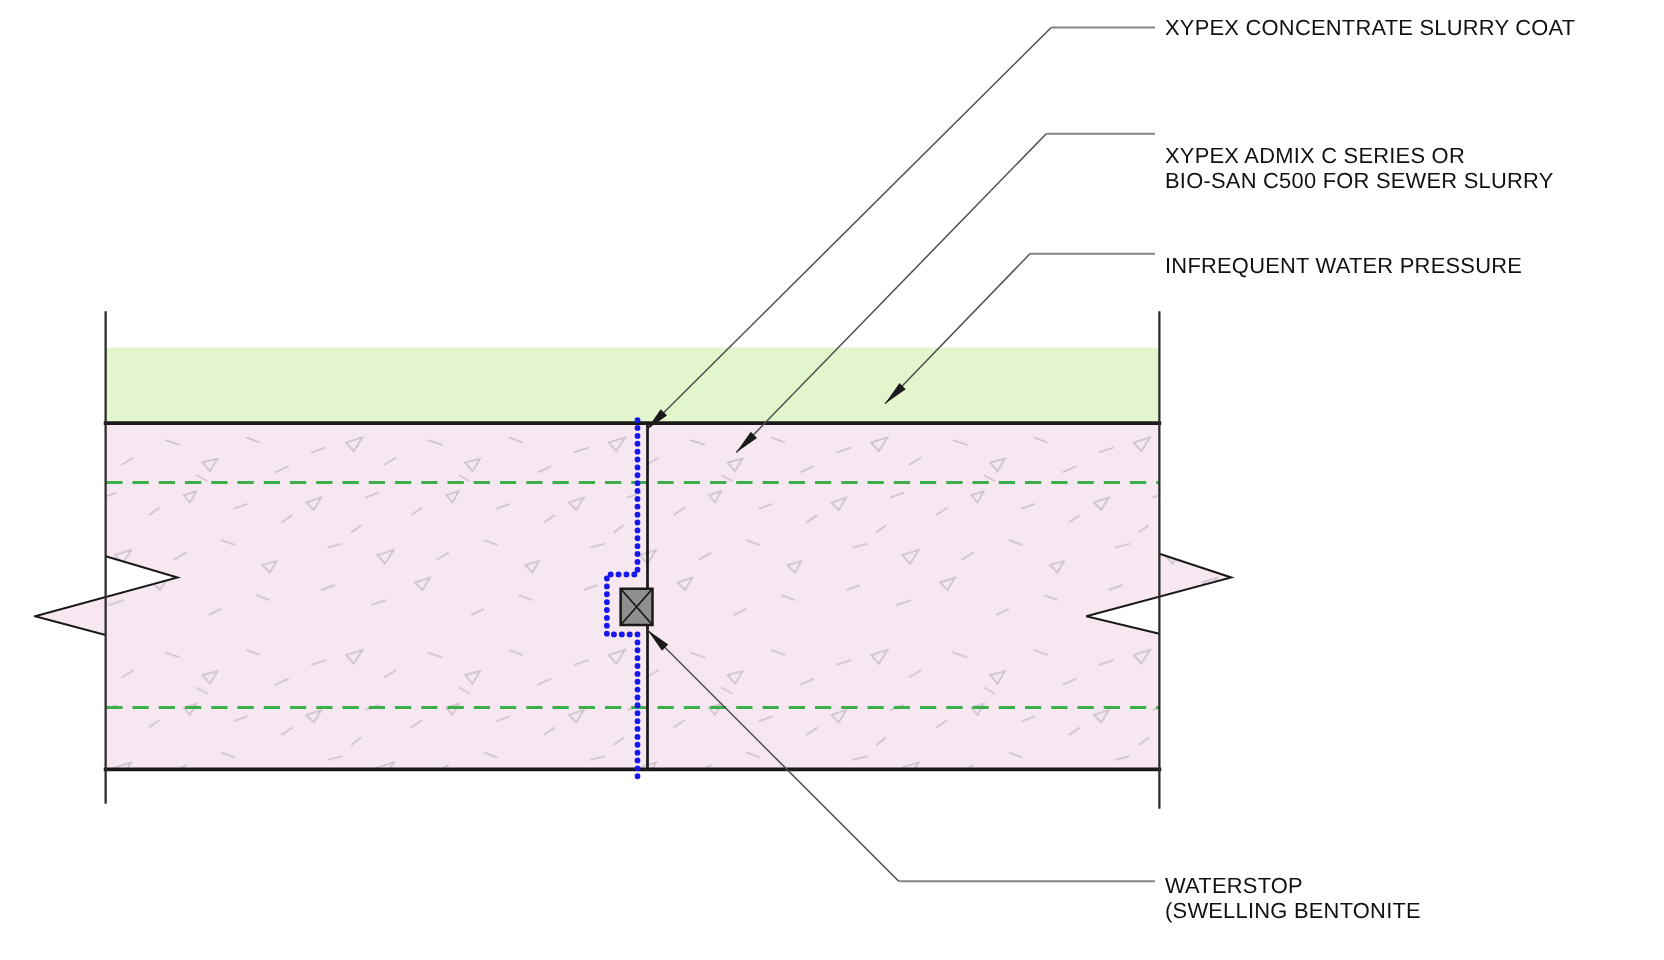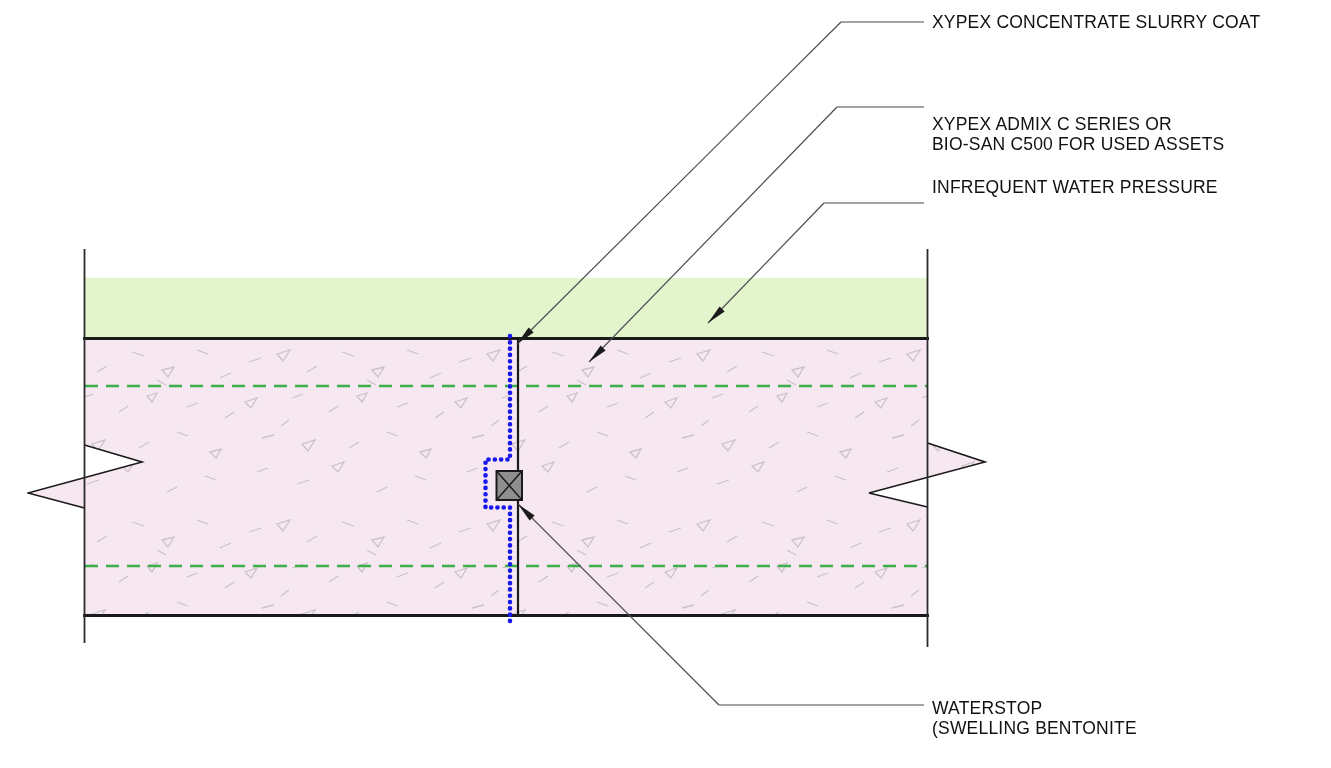--- a/index.html
+++ b/index.html
@@ -137,24 +137,24 @@
       <polygon class="arrow" points="491,504 507.6,515.6 502.6,520.6"></polygon>
     </g>
   </svg>
 
   <div class="label" style="top:12px">
     <span>XYPEX CONCENTRATE SLURRY COAT</span>
   </div>
 
   <div class="label" style="top:114px">
     <span>XYPEX ADMIX C SERIES OR</span>
-    <span>BIO-SAN C500 FOR USED ASSETS</span>
+    <span>BIO-SAN C500 FOR SEWER SLURRY</span>
   </div>
 
-  <div class="label" style="top:177px">
+  <div class="label" style="top:202px">
     <span>INFREQUENT WATER PRESSURE</span>
   </div>
 
   <div class="label" style="top:698px">
     <span>WATERSTOP</span>
     <span>(SWELLING BENTONITE</span>
   </div>
 
 </div>
 

